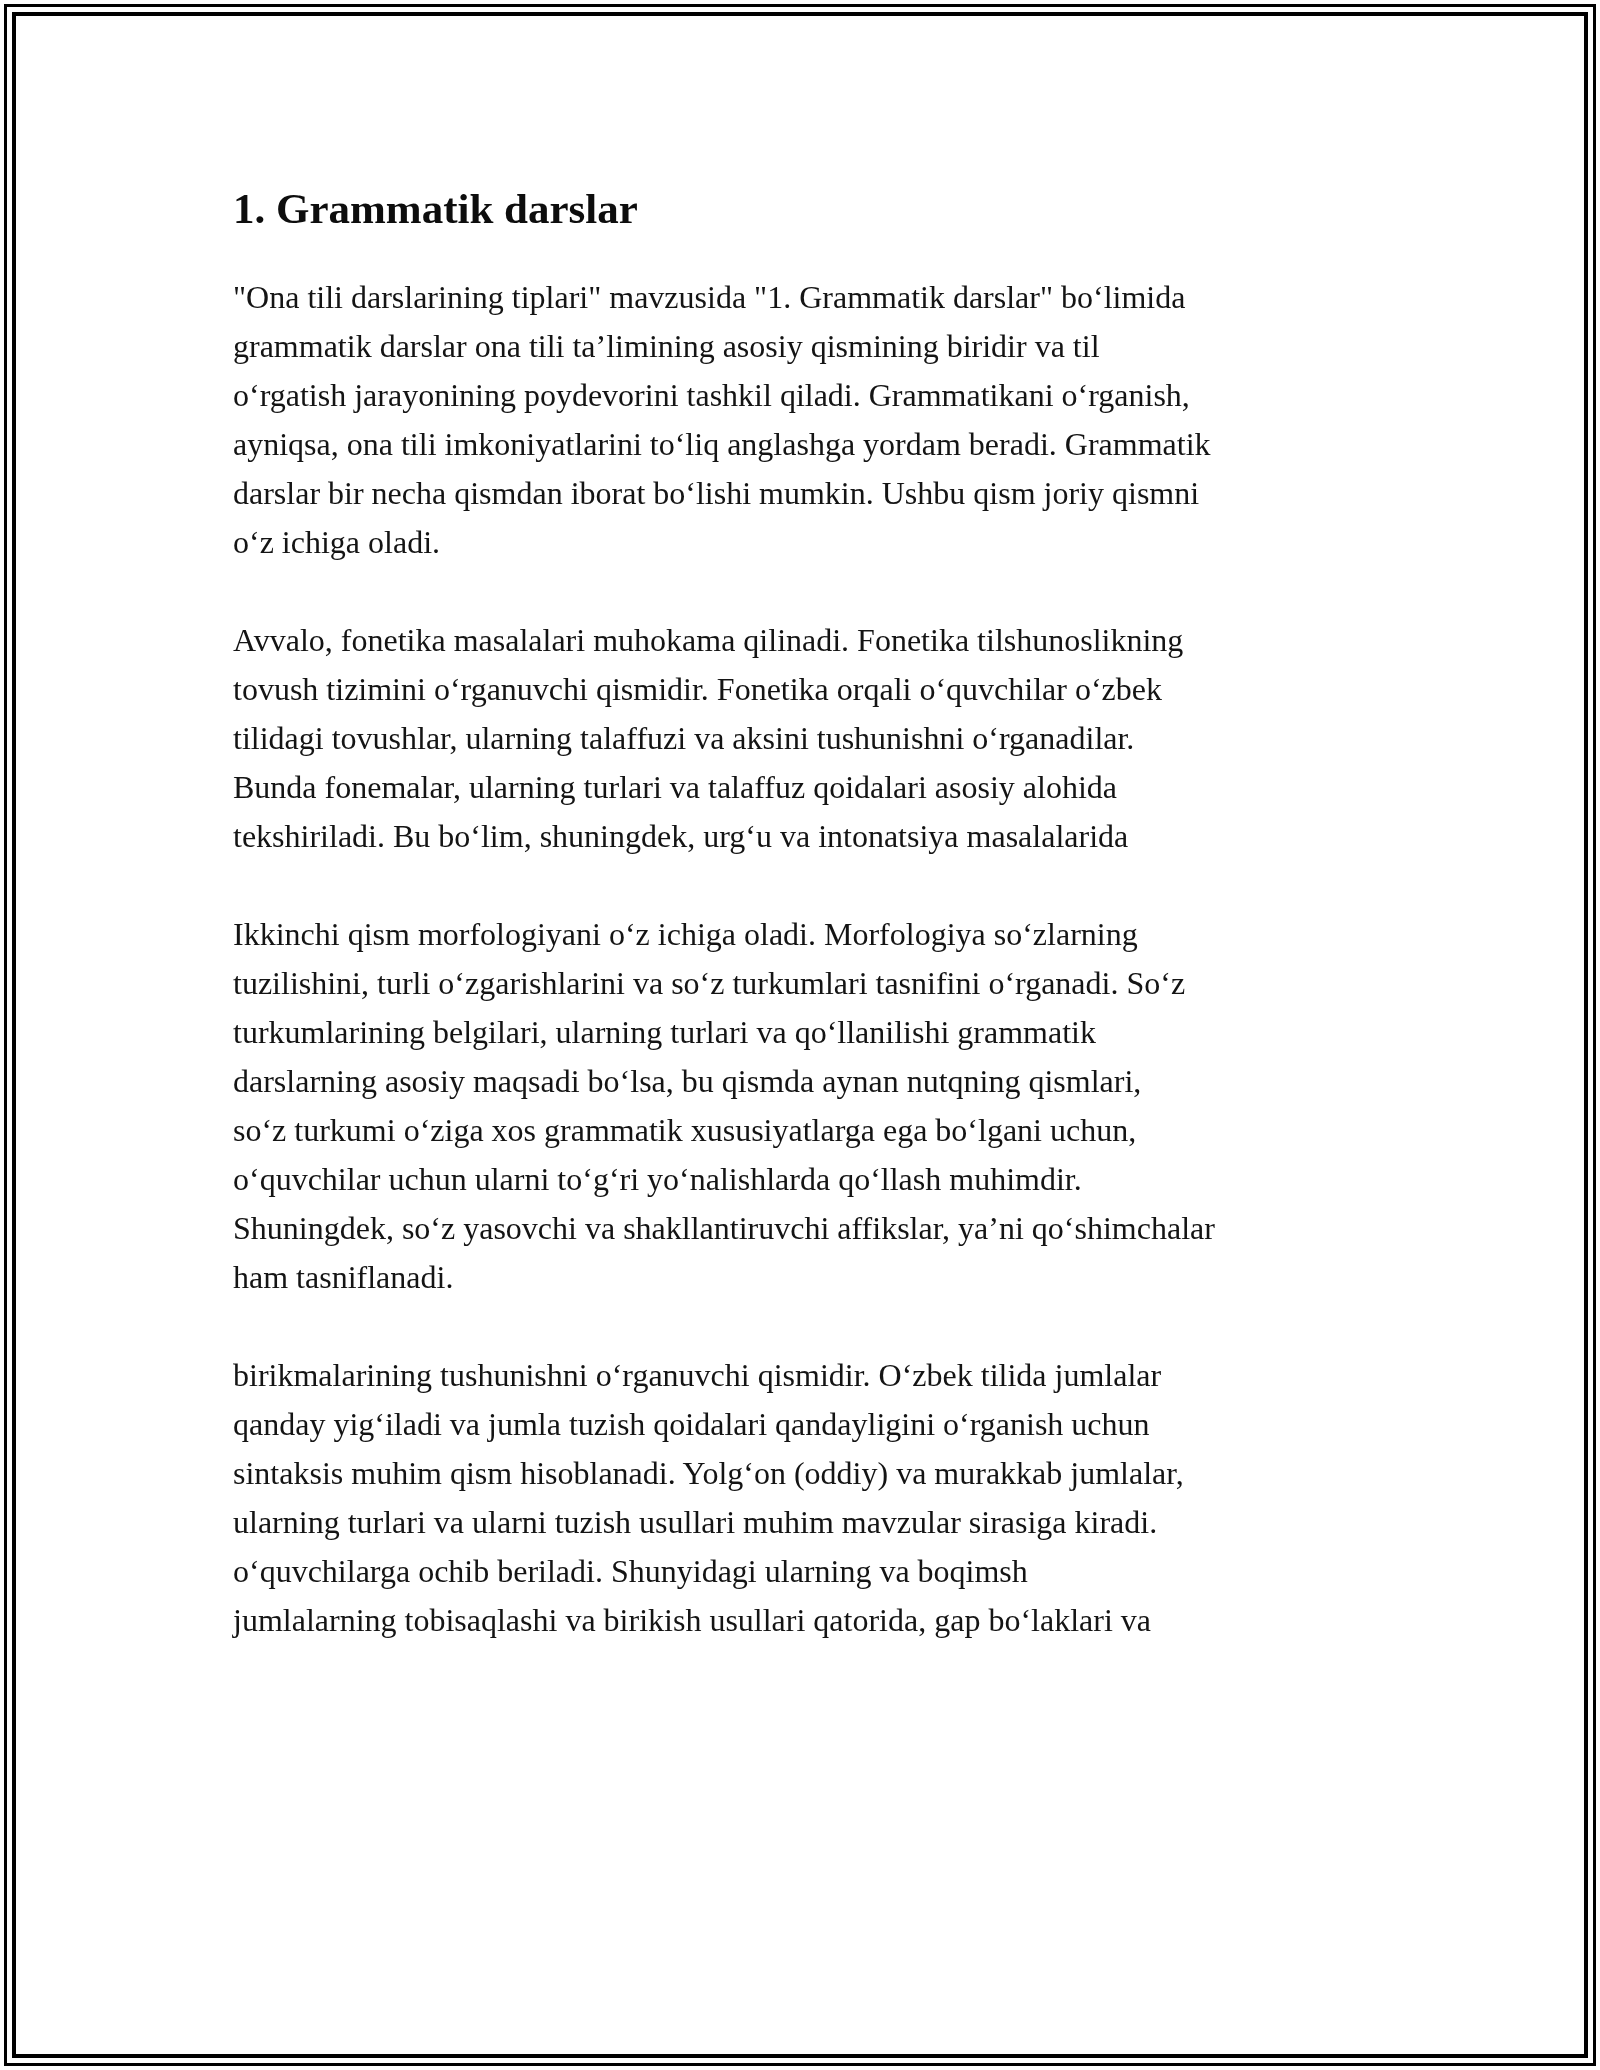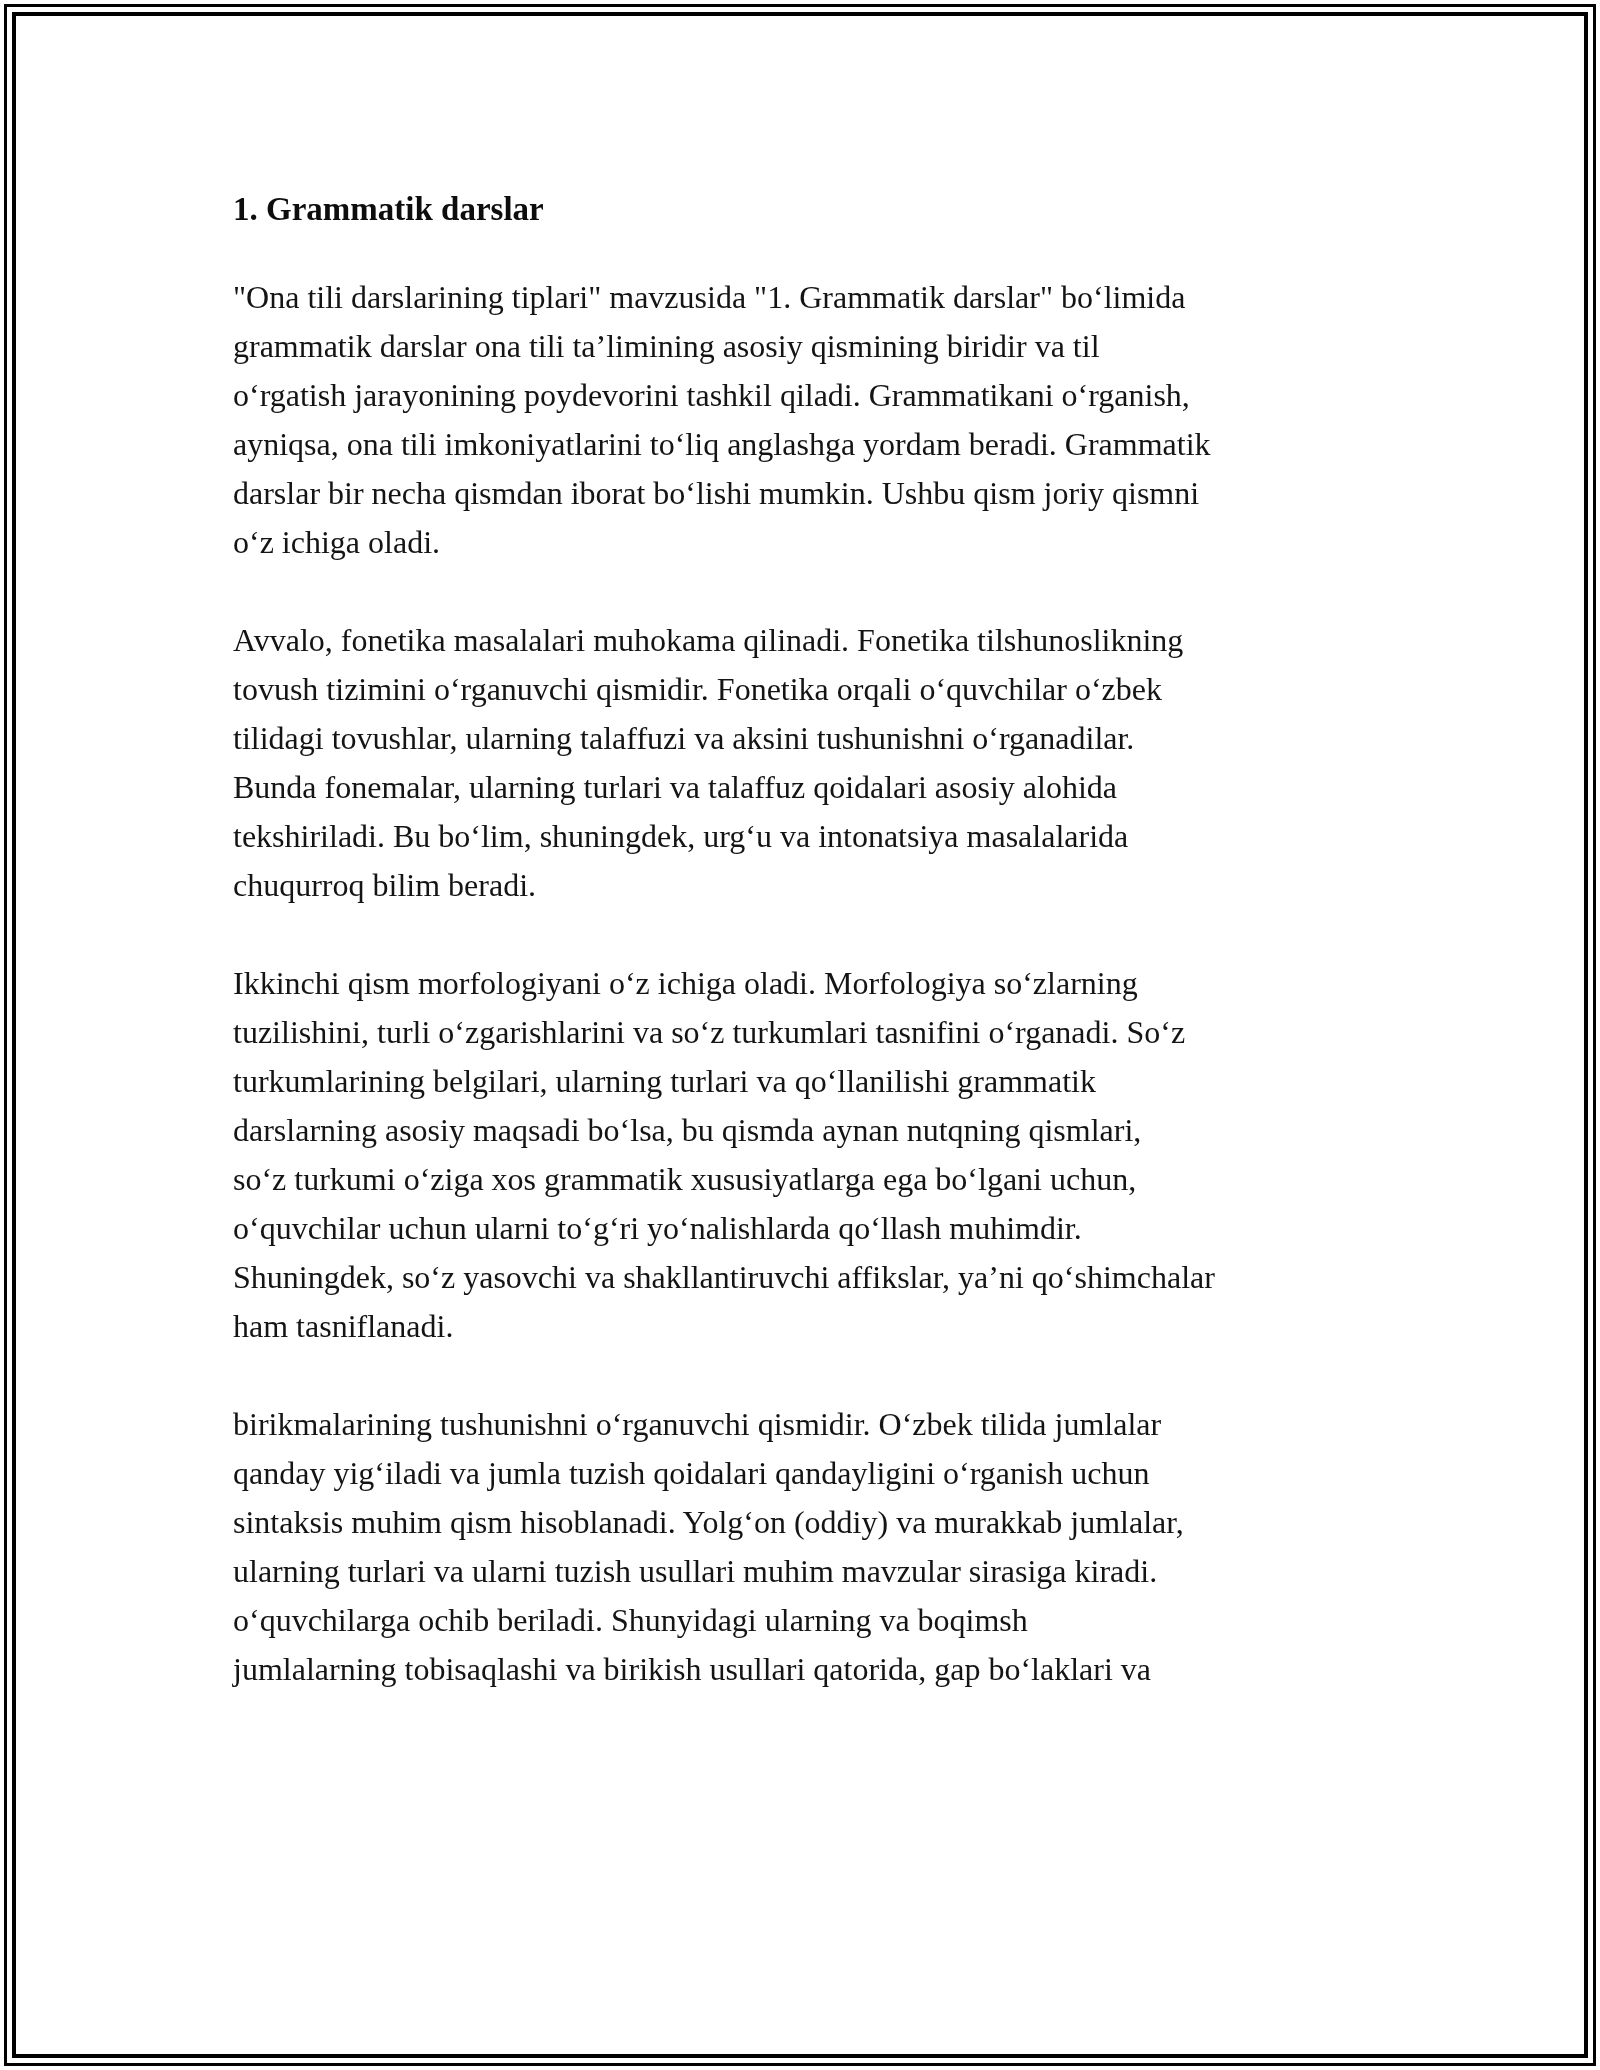--- a/index.html
+++ b/index.html
@@ -27,21 +27,21 @@
     border: 4px solid #000000;
     pointer-events: none;
   }
   .content {
     position: absolute;
     left: 233px;
     top: 183px;
     width: 1110px;
   }
   .doc-title {
-    font-size: 33px;
+    font-size: 43px;
     font-weight: bold;
     line-height: 52px;
     margin: 0 0 38px 0;
     color: #0d0d0d;
   }
   .paragraph {
     margin: 0 0 49px 0;
   }
   .line {
     font-size: 32px;
@@ -66,21 +66,20 @@
         <div class="line">ayniqsa, ona tili imkoniyatlarini toʻliq anglashga yordam beradi. Grammatik</div>
         <div class="line">darslar bir necha qismdan iborat boʻlishi mumkin. Ushbu qism joriy qismni</div>
         <div class="line">oʻz ichiga oladi.</div>
       </div>
       <div class="paragraph">
         <div class="line">Avvalo, fonetika masalalari muhokama qilinadi. Fonetika tilshunoslikning</div>
         <div class="line">tovush tizimini oʻrganuvchi qismidir. Fonetika orqali oʻquvchilar oʻzbek</div>
         <div class="line">tilidagi tovushlar, ularning talaffuzi va aksini tushunishni oʻrganadilar.</div>
         <div class="line">Bunda fonemalar, ularning turlari va talaffuz qoidalari asosiy alohida</div>
         <div class="line">tekshiriladi. Bu boʻlim, shuningdek, urgʻu va intonatsiya masalalarida</div>
-        <div class="line">chuqurroq bilim beradi.</div>
       </div>
       <div class="paragraph">
         <div class="line">Ikkinchi qism morfologiyani oʻz ichiga oladi. Morfologiya soʻzlarning</div>
         <div class="line">tuzilishini, turli oʻzgarishlarini va soʻz turkumlari tasnifini oʻrganadi. Soʻz</div>
         <div class="line">turkumlarining belgilari, ularning turlari va qoʻllanilishi grammatik</div>
         <div class="line">darslarning asosiy maqsadi boʻlsa, bu qismda aynan nutqning qismlari,</div>
         <div class="line">soʻz turkumi oʻziga xos grammatik xususiyatlarga ega boʻlgani uchun,</div>
         <div class="line">oʻquvchilar uchun ularni toʻgʻri yoʻnalishlarda qoʻllash muhimdir.</div>
         <div class="line">Shuningdek, soʻz yasovchi va shakllantiruvchi affikslar, ya’ni qoʻshimchalar</div>
         <div class="line">ham tasniflanadi.</div>

